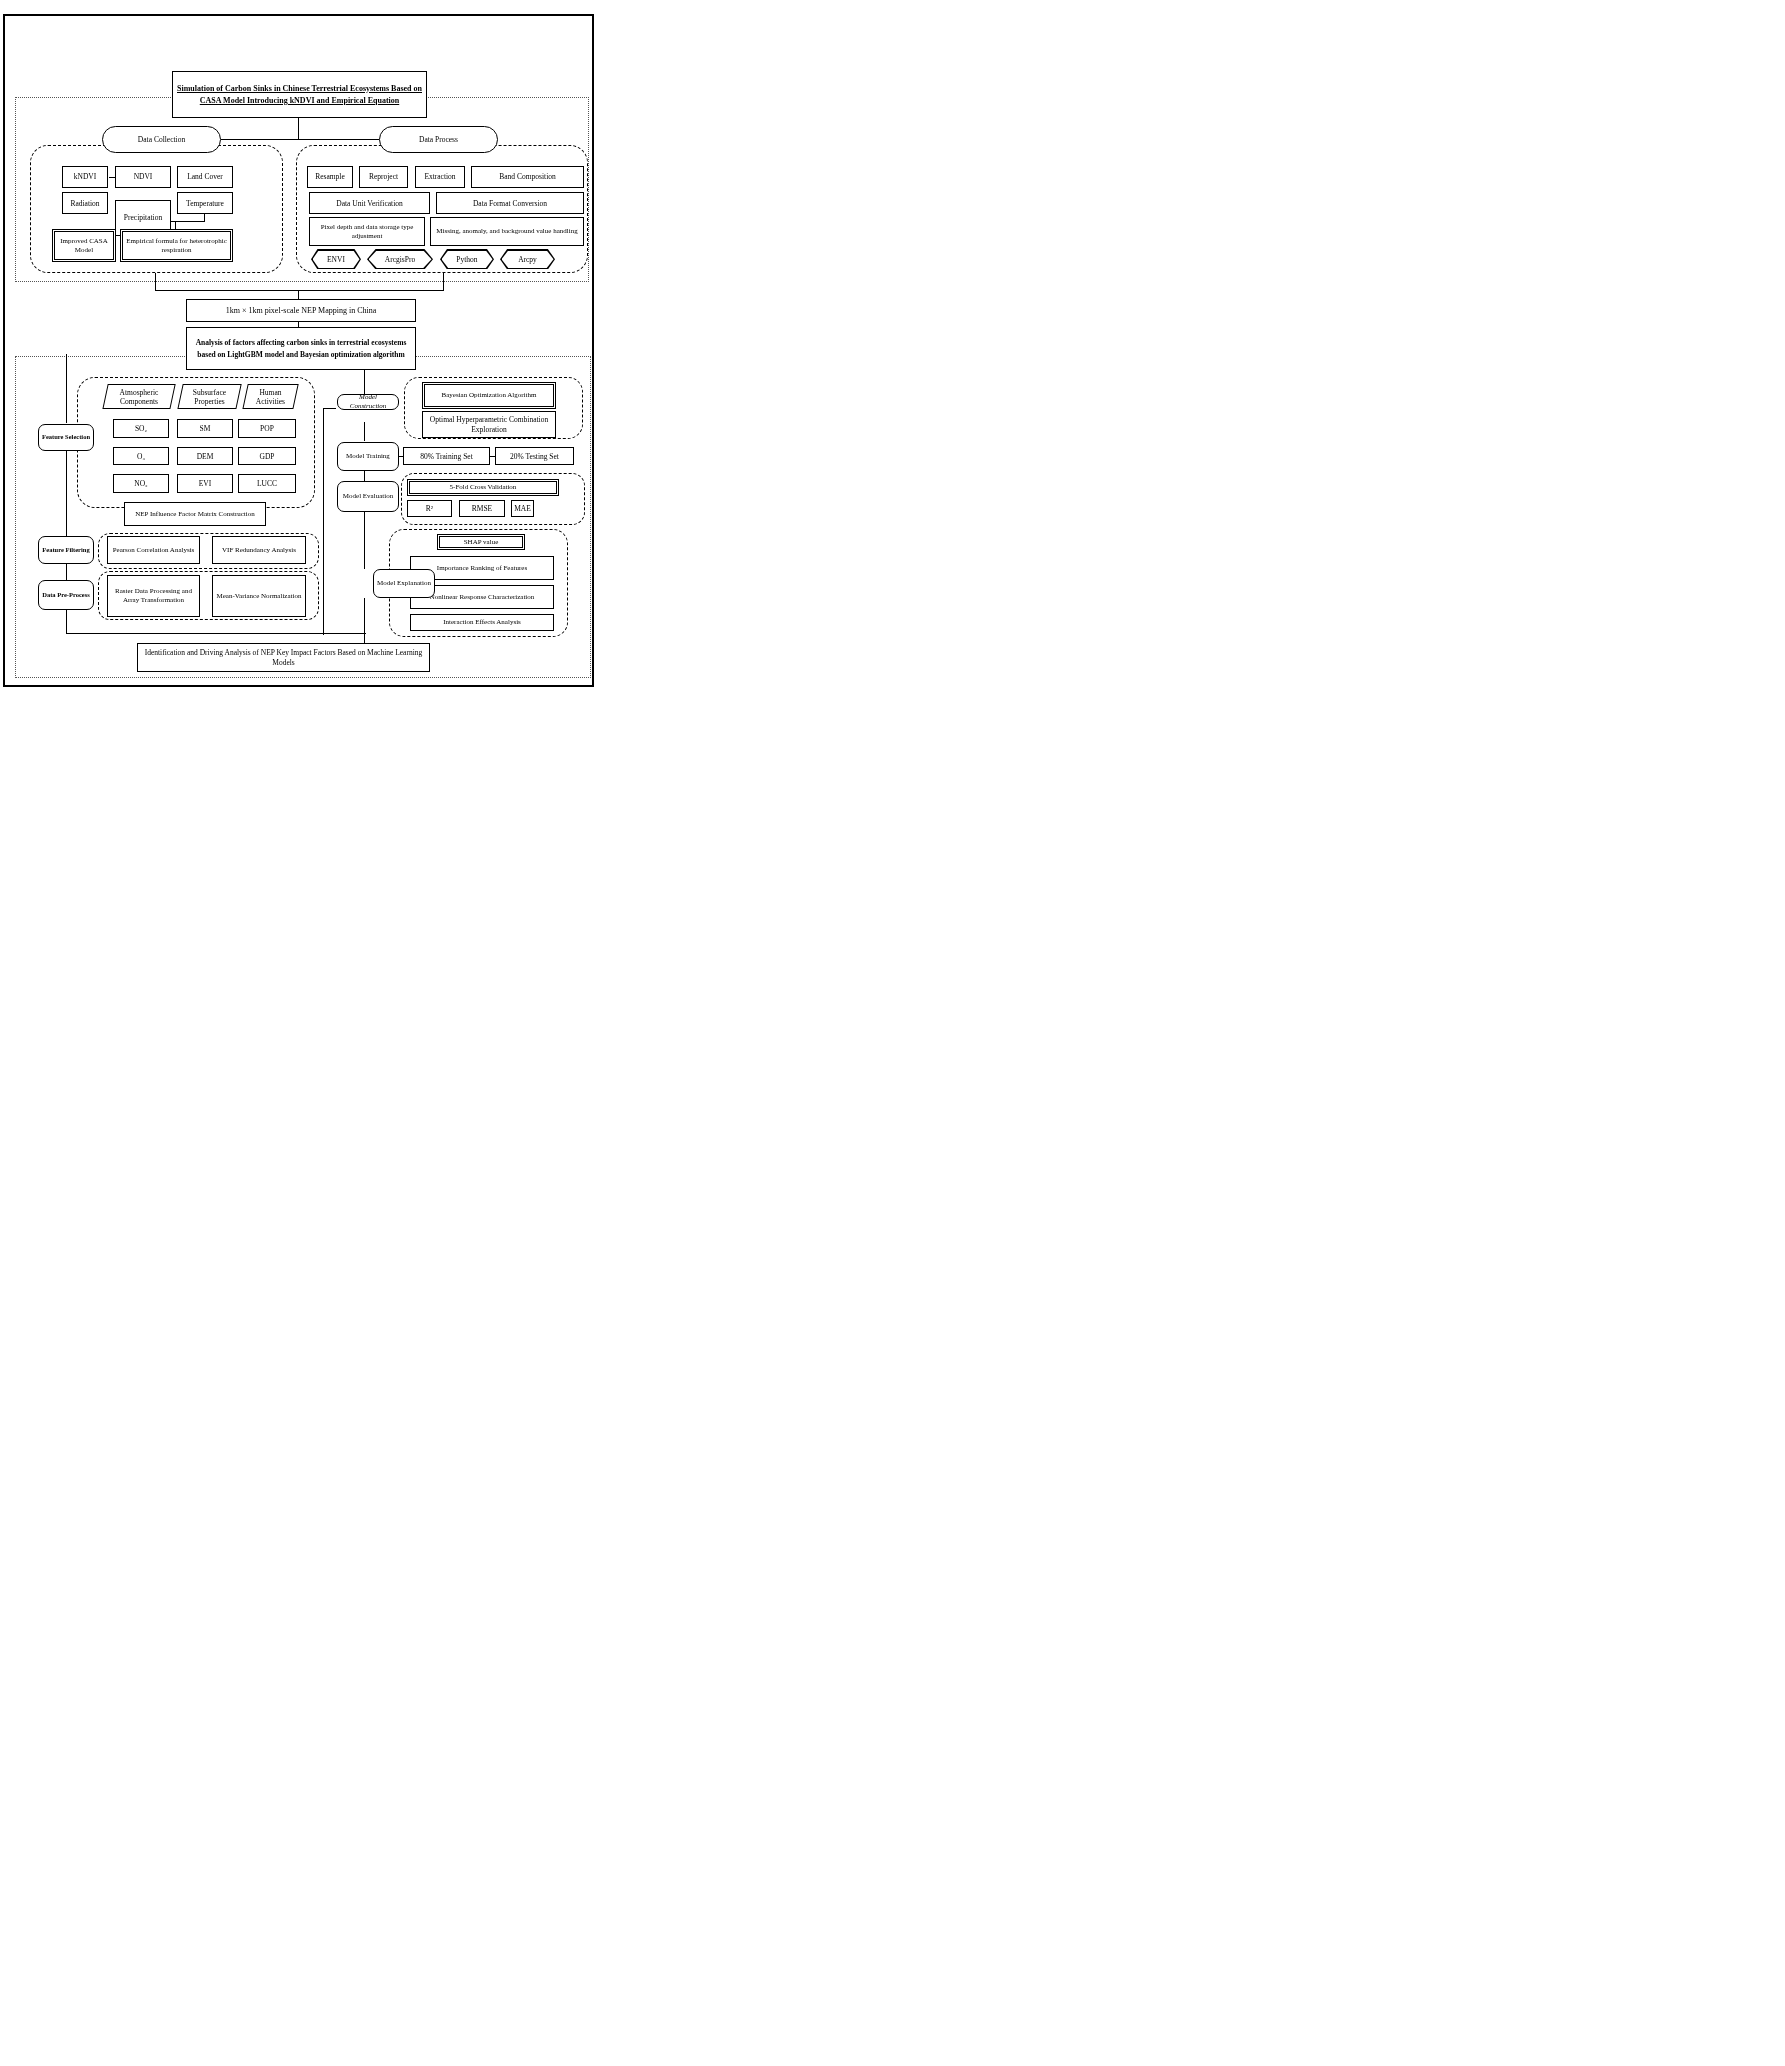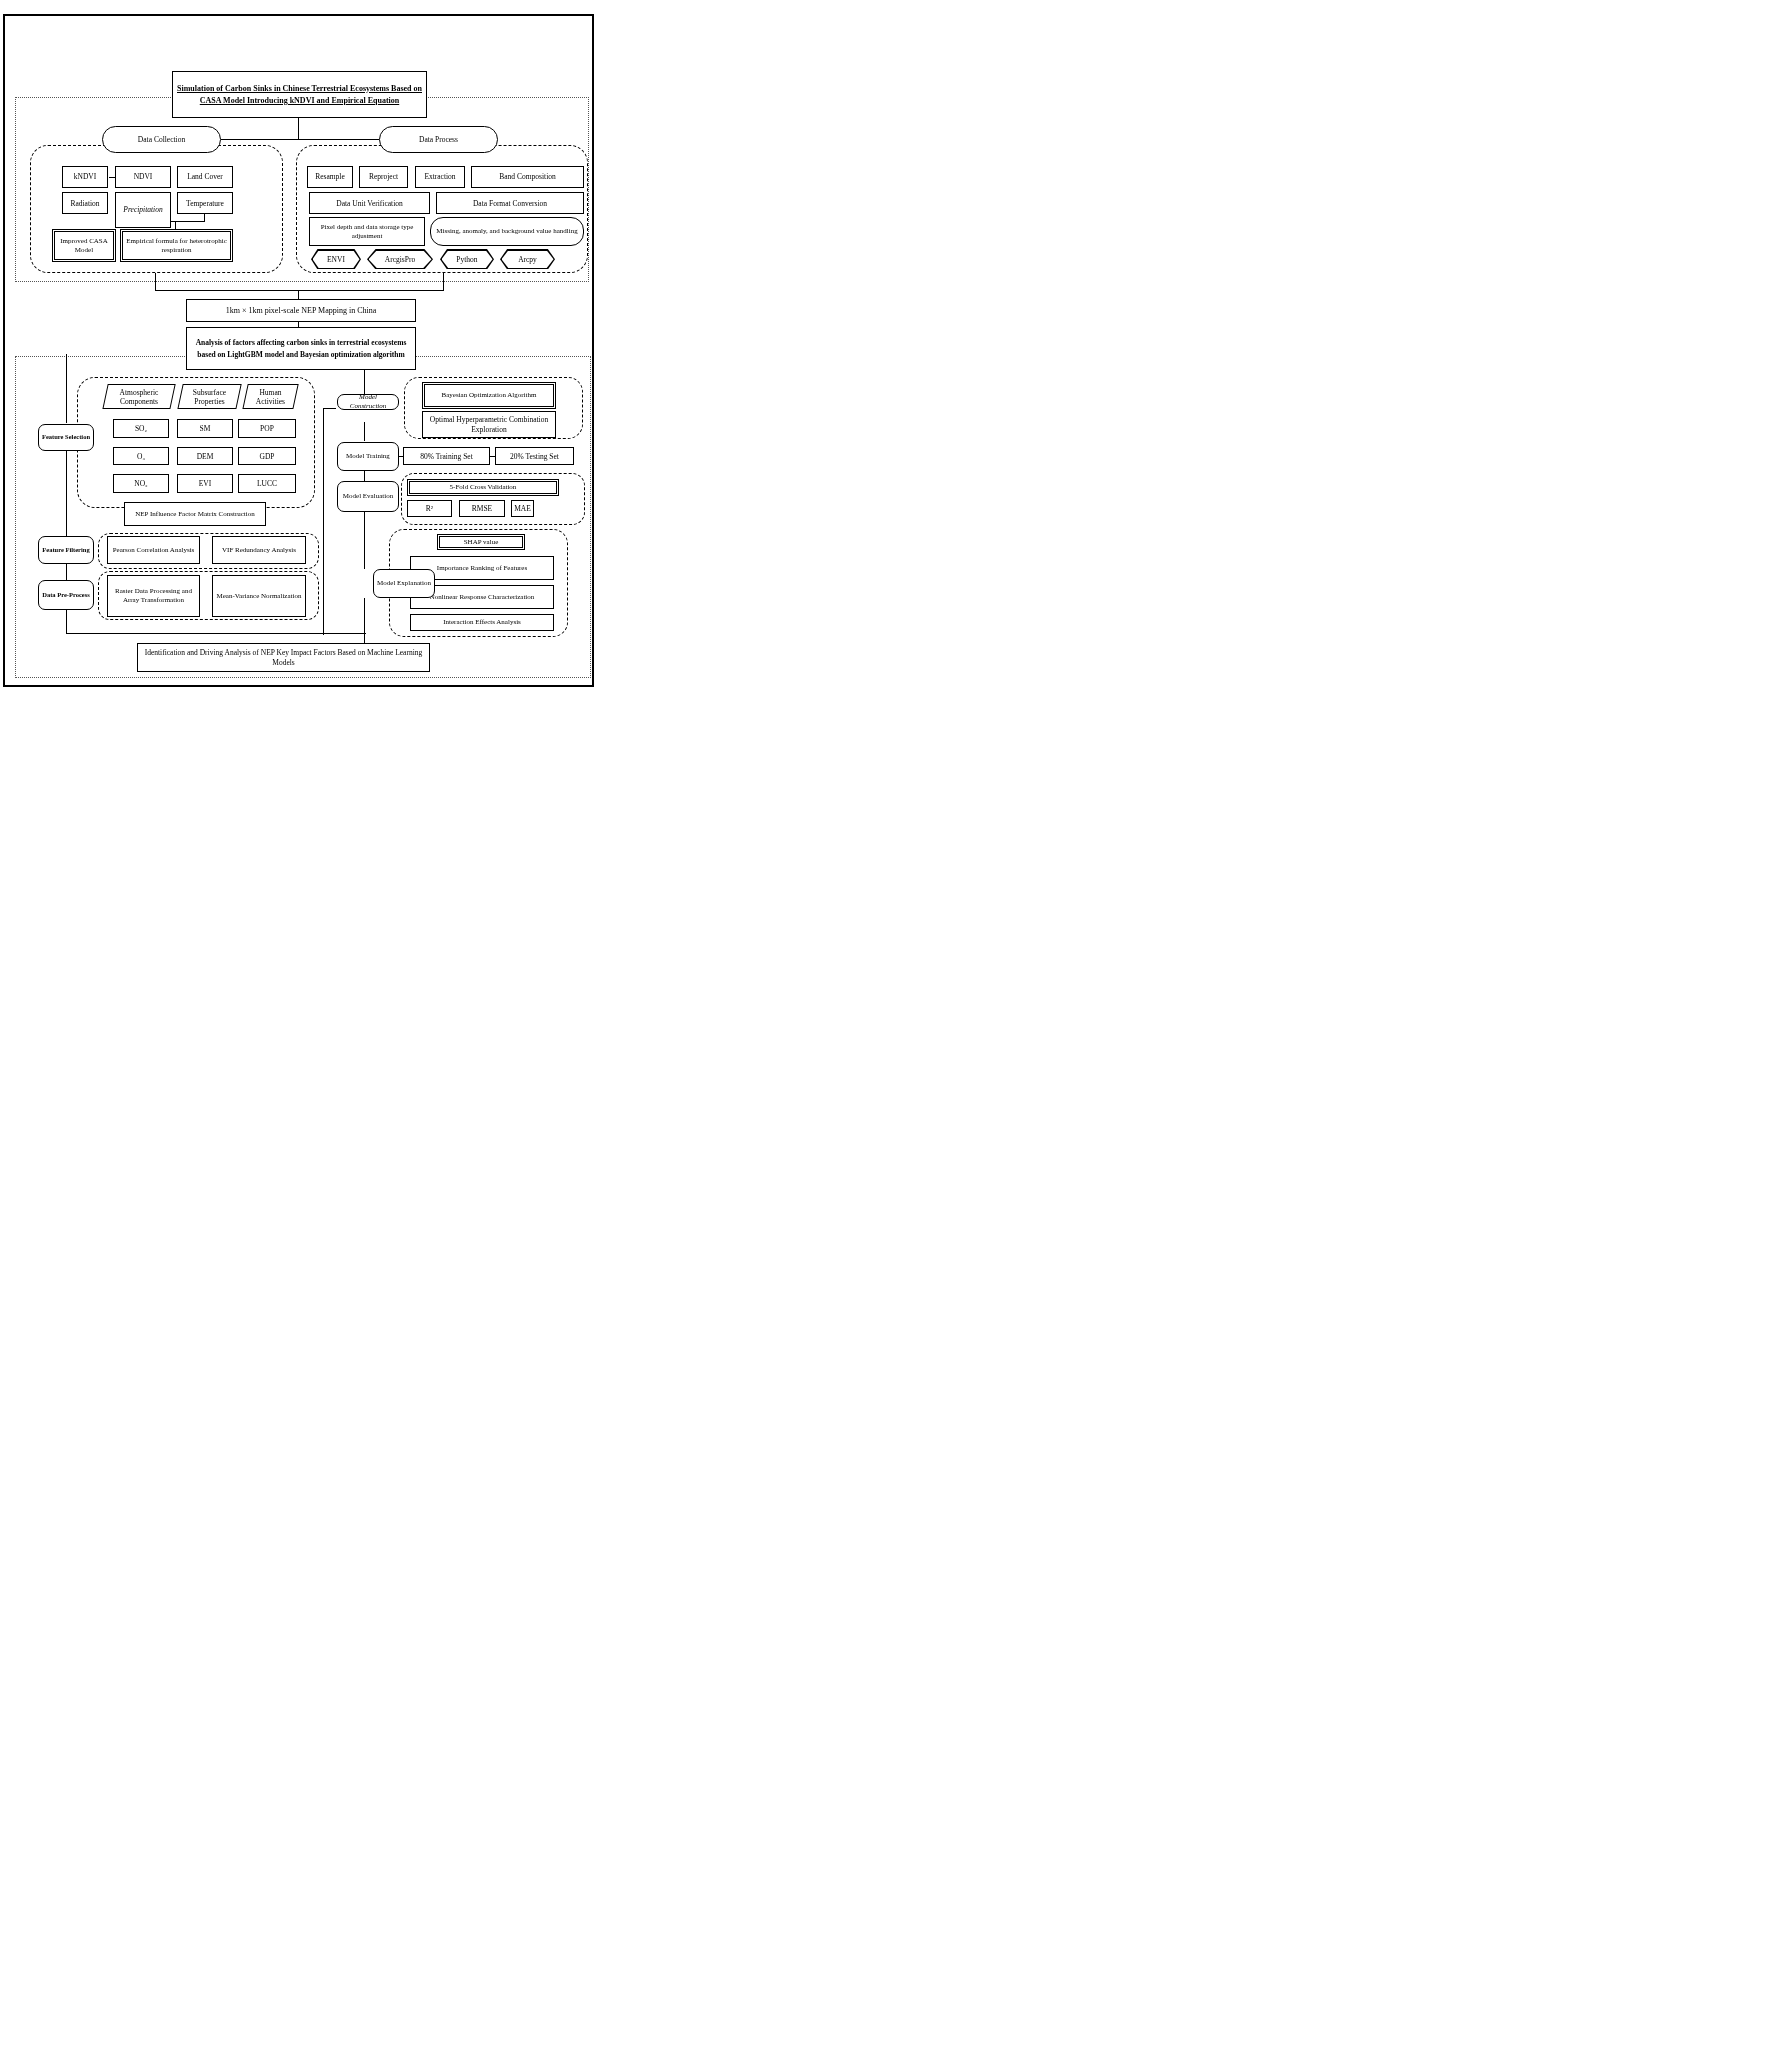--- a/index.html
+++ b/index.html
@@ -50,21 +50,21 @@
   <div class="box stad" style="left:379px;top:126px;width:119px;height:27px;">Data Process</div>
 
   <div class="dash" style="left:30px;top:145px;width:253px;height:128px;"></div>
   <div class="dash" style="left:296px;top:145px;width:292px;height:128px;"></div>
 
   <div class="box s15" style="left:62px;top:166px;width:46px;height:22px;">kNDVI</div>
   <div class="box s15" style="left:115px;top:166px;width:56px;height:22px;">NDVI</div>
   <div class="box s15" style="left:177px;top:166px;width:56px;height:22px;">Land Cover</div>
   <div class="hline" style="left:109px;top:177px;width:6px;"></div>
   <div class="box s15" style="left:62px;top:192px;width:46px;height:22.4px;">Radiation</div>
-  <div class="box s15" style="left:115px;top:192px;width:56px;height:36px;font-style:italic;">Precipitation</div>
+  <div class="box s15" style="left:115px;top:200px;width:56px;height:36px;">Precipitation</div>
   <div class="box s15" style="left:177px;top:192px;width:56px;height:22.4px;">Temperature</div>
 
   <div class="vline" style="left:142px;top:214px;height:7.5px;"></div>
   <div class="vline" style="left:204px;top:214px;height:7.5px;"></div>
   <div class="hline" style="left:142px;top:221px;width:63px;"></div>
   <div class="vline" style="left:175px;top:221px;height:8.5px;"></div>
 
   <div class="dbl" style="left:52px;top:229px;width:64px;height:33px;">
     <div class="din">Improved CASA Model</div>
   </div>
@@ -72,21 +72,21 @@
     <div class="din">Empirical formula for heterotrophic respiration</div>
   </div>
 
   <div class="box s15" style="left:307px;top:166px;width:46px;height:22px;">Resample</div>
   <div class="box s15" style="left:359px;top:166px;width:49px;height:22px;">Reproject</div>
   <div class="box s15" style="left:415px;top:166px;width:50px;height:22px;">Extraction</div>
   <div class="box s15" style="left:471px;top:166px;width:113px;height:22px;">Band Composition</div>
   <div class="box s15" style="left:309px;top:192px;width:121px;height:22.4px;">Data Unit Verification</div>
   <div class="box s15" style="left:436px;top:192px;width:148px;height:22.4px;">Data Format Conversion</div>
   <div class="box" style="left:309px;top:217px;width:116px;height:29px;">Pixel depth and data storage type adjustment</div>
-  <div class="box" style="left:430px;top:217px;width:154px;height:29px;border-radius:13px;">Missing, anomaly, and background value handling</div>
+  <div class="box" style="left:430px;top:217px;width:154px;height:29px;">Missing, anomaly, and background value handling</div>
 
   <div class="hexo" style="left:311px;top:249px;width:50px;height:20.4px;">
     <div class="hexi">ENVI</div>
   </div>
   <div class="hexo" style="left:367px;top:249px;width:66px;height:20.4px;">
     <div class="hexi">ArcgisPro</div>
   </div>
   <div class="hexo" style="left:440px;top:249px;width:54px;height:20.4px;">
     <div class="hexi">Python</div>
   </div>

